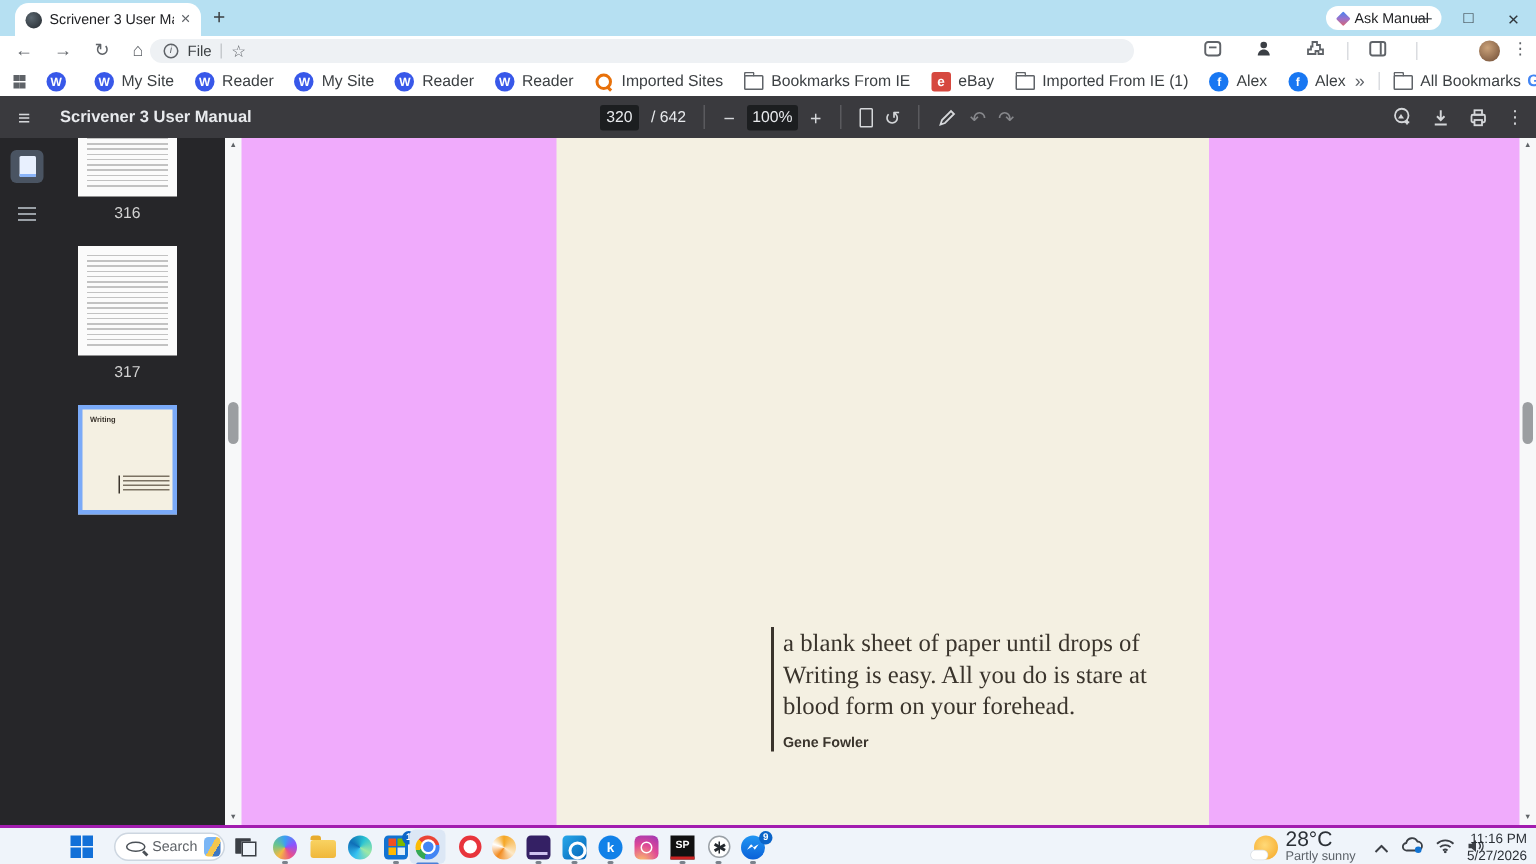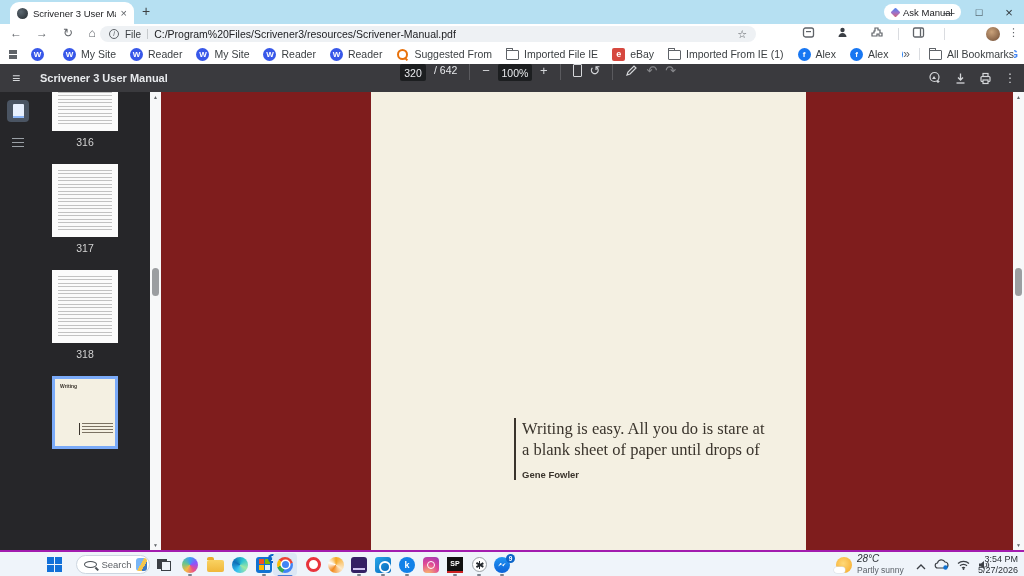--- a/index.html
+++ b/index.html
@@ -66,33 +66,33 @@
   .bi-ebay { background:#d6483f; border-radius:2px; font-size:9px; }
   .bm-right { position:absolute; right:10px; top:44px; height:20px; display:flex; align-items:center;
               gap:9px; font-size:10.5px; color:#3c4043; background:#fff; }
   .overflow-chev { font-size:12px; color:#5f6368; }
 
   
   .pdfbar { position:absolute; top:64px; left:0; width:1024px; height:28px; background:#3a3a3e;
             color:#e8eaed; }
   .pb-menu { position:absolute; left:12px; top:6px; font-size:14px; color:#d5d7da; }
   .pb-title { position:absolute; left:40px; top:8px; font-size:11px; font-weight:bold; color:#e8eaed; }
-  .pb-center { position:absolute; left:400px; top:0; height:28px; display:flex; align-items:flex-start; gap:8px; }
+  .pb-center { position:absolute; left:400px; top:0; height:28px; display:flex; align-items:center; gap:8px; }
   .pb-box { min-width:26px; height:17px; background:#1c1e20; border-radius:2px; color:#e8eaed;
             font-size:10.5px; display:flex; align-items:center; justify-content:center; padding:0 3px; }
   .pb-text { font-size:10.5px; color:#e8eaed; }
   .pb-div { width:1px; height:16px; background:#5a5a5e; margin:0 4px; }
   .pb-ico { font-size:13px; color:#d5d7da; line-height:1; }
   .pb-ico.dim { color:#87888c; }
   .fit-ico { width:9px; height:13px; border:1.5px solid #d5d7da; border-radius:1px; }
   .pb-right { position:absolute; right:8px; top:0; height:28px; display:flex; align-items:center; gap:12px; }
   svg.pbsvg { display:block; }
 
   
-  .content { position:absolute; top:92px; left:0; width:1024px; height:458px; background:#7f1d1d; }
+  .content { position:absolute; top:92px; left:0; width:1024px; height:458px; background:#f0abfc; }
   .sidebar { position:absolute; left:0; top:0; width:150px; height:458px; background:#262629; overflow:hidden; }
   .rail-btn { position:absolute; z-index:3; width:22px; height:22px; border-radius:4px;
               display:flex; align-items:center; justify-content:center; }
   .rail-btn.active { left:7px; top:8px; background:#4a5462; }
   .rail-btn.active .pg { width:11px; height:14px; background:#e8f0fe; border-radius:1px;
                          box-shadow:inset 0 -9px 0 -7px #8ab4f8; }
   .rail-btn.outline { left:7px; top:40px; }
   .rail-btn.outline .ln { width:12px; height:10px;
       background:repeating-linear-gradient(to bottom,#9aa0a6 0 1.5px,transparent 1.5px 4px); }
   .thumb-col { position:absolute; left:52px; top:0; width:66px; }
@@ -194,21 +194,21 @@
   .msgr-ico { position:relative; width:16px; height:16px; border-radius:50%;
       background:linear-gradient(#2196f3,#0a61d8); }
   .msgr-ico::after { content:""; position:absolute; left:4px; top:6px; width:8px; height:4px;
       background:#fff; clip-path:polygon(0 100%,35% 0,55% 60%,100% 0,65% 100%,45% 45%); }
   .weather { position:absolute; left:836px; top:2px; display:flex; align-items:center; gap:5px; }
   .sun { position:relative; width:16px; height:16px; border-radius:50%;
          background:radial-gradient(circle at 45% 40%,#ffd978,#f5a623); }
   .sun::after { content:""; position:absolute; left:-2px; bottom:0; width:11px; height:6px;
                 background:#fff; border-radius:5px; box-shadow:0 0 0 0.5px #d9dee4; }
   .wx-text { display:flex; flex-direction:column; line-height:10.5px; }
-  .wx-temp { font-size:10px; color:#2b3036;font-style:italic; }
+  .wx-temp { font-size:14px; color:#2b3036; }
   .wx-cond { font-size:8.5px; color:#5b6168; }
   .tray { position:absolute; left:916px; top:0; height:25px; display:flex; align-items:center; gap:8px; }
   .clock { position:absolute; right:6px; top:2px; text-align:right; line-height:10.5px; }
   .clock div { font-size:9px; color:#2b3036; }
 </style>
 </head>
 <body>
 
 <div class="screen">
 
@@ -232,21 +232,20 @@
 
   <div class="addressrow">
     <span class="nav-ico" style="left:8px">←</span>
     <span class="nav-ico" style="left:34px">→</span>
     <span class="nav-ico" style="left:60px">↻</span>
     <span class="nav-ico" style="left:84px">⌂</span>
     <div class="omnibox">
       <span class="info-ico">i</span>
       <span class="scheme">File</span>
       <span class="om-sep"></span>
-      <span class="url">C:/Program%20Files/Scrivener3/resources/Scrivener-Manual.pdf</span>
       <span class="om-star">☆</span>
     </div>
     <span class="addr-right-ico" style="left:802px">
       <svg class="pbsvg" width="13" height="13" viewBox="0 0 13 13">
           <rect x="1.5" y="2" width="10" height="9" rx="2" fill="none" stroke="#5f6368" stroke-width="1.3"></rect>
           <rect x="4" y="5" width="5" height="1.2" fill="#5f6368"></rect>
         </svg>
     </span>
     <span class="addr-right-ico" style="left:836px">
       <svg class="pbsvg" width="13" height="13" viewBox="0 0 13 13">
@@ -298,25 +297,25 @@
     <span class="bm">
         <span class="bi bi-wp">W</span>
         <span>Reader</span>
       </span>
     <span class="bm">
         <span class="bi bi-wp">W</span>
         <span>Reader</span>
       </span>
     <span class="bm">
         <span class="bi bi-search"></span>
-        <span>Suggested From</span>
+        <span>Imported Sites</span>
       </span>
     <span class="bm">
         <span class="bi bi-folder"></span>
-        <span>Imported File IE</span>
+        <span>Bookmarks From IE</span>
       </span>
     <span class="bm">
         <span class="bi bi-ebay">e</span>
         <span>eBay</span>
       </span>
     <span class="bm">
         <span class="bi bi-folder"></span>
         <span>Imported From IE (1)</span>
       </span>
     <span class="bm">
@@ -407,26 +406,20 @@
           </div>
           <div class="thumb-label">316</div>
         </div>
         <div class="thumb-item">
           <div class="thumb">
             <div class="thumb-lines"></div>
           </div>
           <div class="thumb-label">317</div>
         </div>
         <div class="thumb-item">
-          <div class="thumb">
-            <div class="thumb-lines"></div>
-          </div>
-          <div class="thumb-label">318</div>
-        </div>
-        <div class="thumb-item">
           <div class="thumb sel">
             <div class="sel-heading">Writing</div>
             <div class="sel-quote">
                 <i></i>
                 <i></i>
                 <i></i>
                 <i></i>
               </div>
           </div>
 
@@ -441,22 +434,23 @@
     </div>
 
     <div class="vscroll vs-side">
       <span class="vs-up">▲</span>
       <span class="vs-thumb" style="top:176px"></span>
       <span class="vs-down">▼</span>
     </div>
 
     <div class="pdf-page">
       <div class="quote-block">
+        <div class="quote-line">a blank sheet of paper until drops of</div>
         <div class="quote-line">Writing is easy. All you do is stare at</div>
-        <div class="quote-line">a blank sheet of paper until drops of</div>
+        <div class="quote-line">blood form on your forehead.</div>
         <div class="attribution">Gene Fowler</div>
       </div>
     </div>
 
     <div class="vscroll vs-main">
       <span class="vs-up">▲</span>
       <span class="vs-thumb" style="top:176px"></span>
       <span class="vs-down">▼</span>
     </div>
   </div>
@@ -571,18 +565,18 @@
       </span>
       <span>
         <svg width="12" height="10" viewBox="0 0 12 10">
             <path d="M1 3.5h2L6 1v8L3 6.5H1z" fill="#3b3f45"></path>
             <path d="M8 3a3 3 0 010 4M9.5 1.8a5 5 0 010 6.4" fill="none" stroke="#3b3f45" stroke-width="1"></path>
           </svg>
       </span>
     </div>
 
     <div class="clock">
-      <div>3:54 PM</div>
+      <div>11:16 PM</div>
       <div>5/27/2026</div>
     </div>
   </div>
 
 </div>
 
 </body></html>

